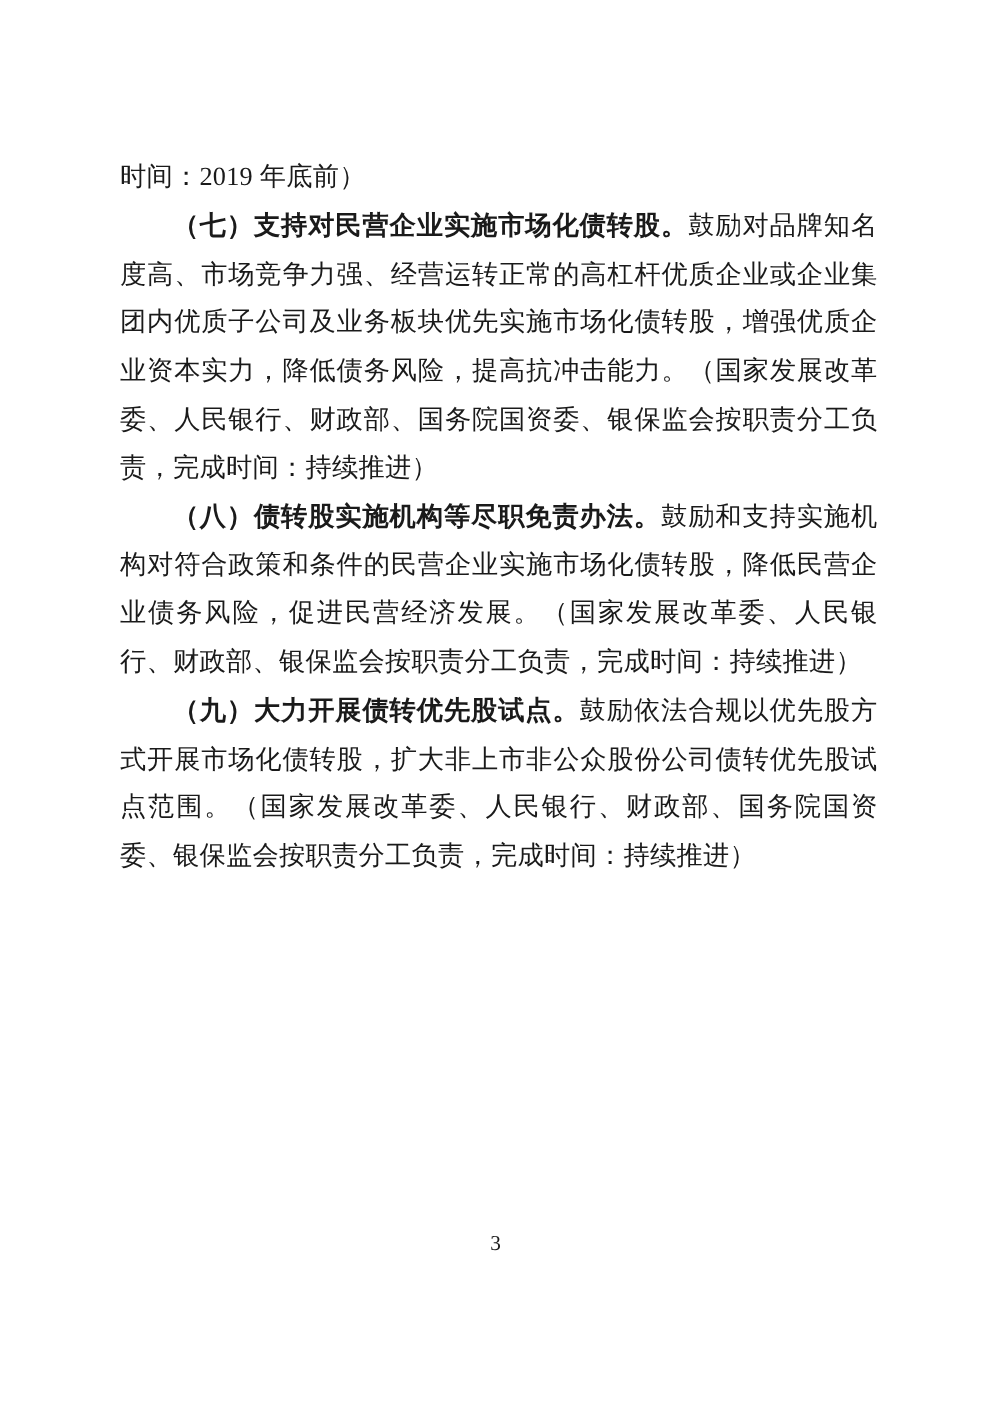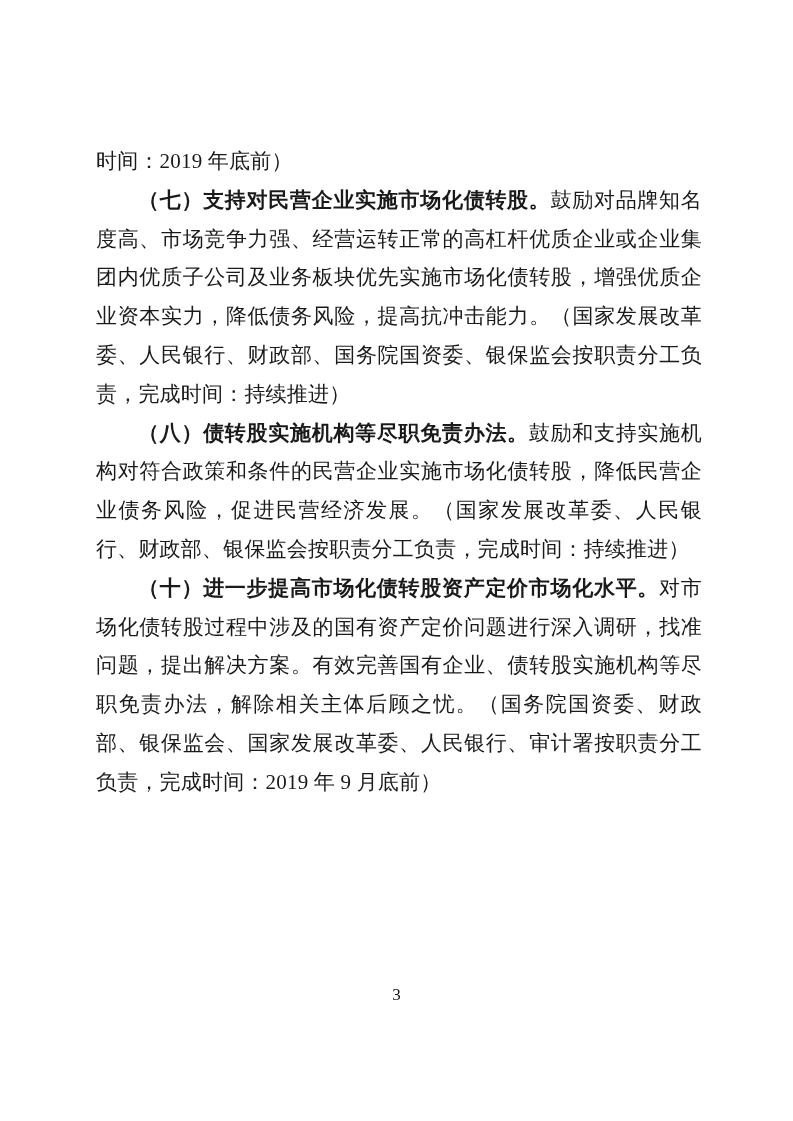--- a/index.html
+++ b/index.html
@@ -16,21 +16,21 @@
     color: #1a1a1a;
   }
   .page {
     position: absolute;
     inset: 0;
     background: #ffffff;
   }
   .text-block {
     position: absolute;
     left: 96px;
-    top: 142px;
+    top: 122px;
     width: 606px;
   }
   .text-block p {
     margin: 0;
     padding: 0;
     font-size: 21px;
     line-height: 38.8px;
     text-align: justify;
     text-justify: inter-ideograph;
     text-indent: 2em;
@@ -63,21 +63,21 @@
     <p class="continuation">时间：2019 年底前）</p>
 
     <p>
       <span class="lead">（七）支持对民营企业实施市场化债转股。</span><span>鼓励对品牌知名度高、市场竞争力强、经营运转正常的高杠杆优质企业或企业集团内优质子公司及业务板块优先实施市场化债转股，增强优质企业资本实力，降低债务风险，提高抗冲击能力。（国家发展改革委、人民银行、财政部、国务院国资委、银保监会按职责分工负责，完成时间：持续推进）</span>
     </p>
 
     <p>
       <span class="lead">（八）债转股实施机构等尽职免责办法。</span><span>鼓励和支持实施机构对符合政策和条件的民营企业实施市场化债转股，降低民营企业债务风险，促进民营经济发展。（国家发展改革委、人民银行、财政部、银保监会按职责分工负责，完成时间：持续推进）</span>
     </p>
 
+    <p>
+      <span class="lead">（九）大力开展债转优先股试点。</span><span>鼓励依法合规以优先股方式开展市场化债转股，扩大非上市非公众股份公司债转优先股试点范围。（国家发展改革委、人民银行、财政部、国务院国资委、银保监会按职责分工负责，完成时间：持续推进）</span>
+    </p>
 
-    <p>
-      <span class="lead">（十）进一步提高市场化债转股资产定价市场化水平。</span><span>对市场化债转股过程中涉及的国有资产定价问题进行深入调研，找准问题，提出解决方案。有效完善国有企业、债转股实施机构等尽职免责办法，解除相关主体后顾之忧。（国务院国资委、财政部、银保监会、国家发展改革委、人民银行、审计署按职责分工负责，完成时间：2019 年 9 月底前）</span>
-    </p>
 
   </div>
 
   <div class="page-number">3</div>
 </div>
 
 </body></html>

